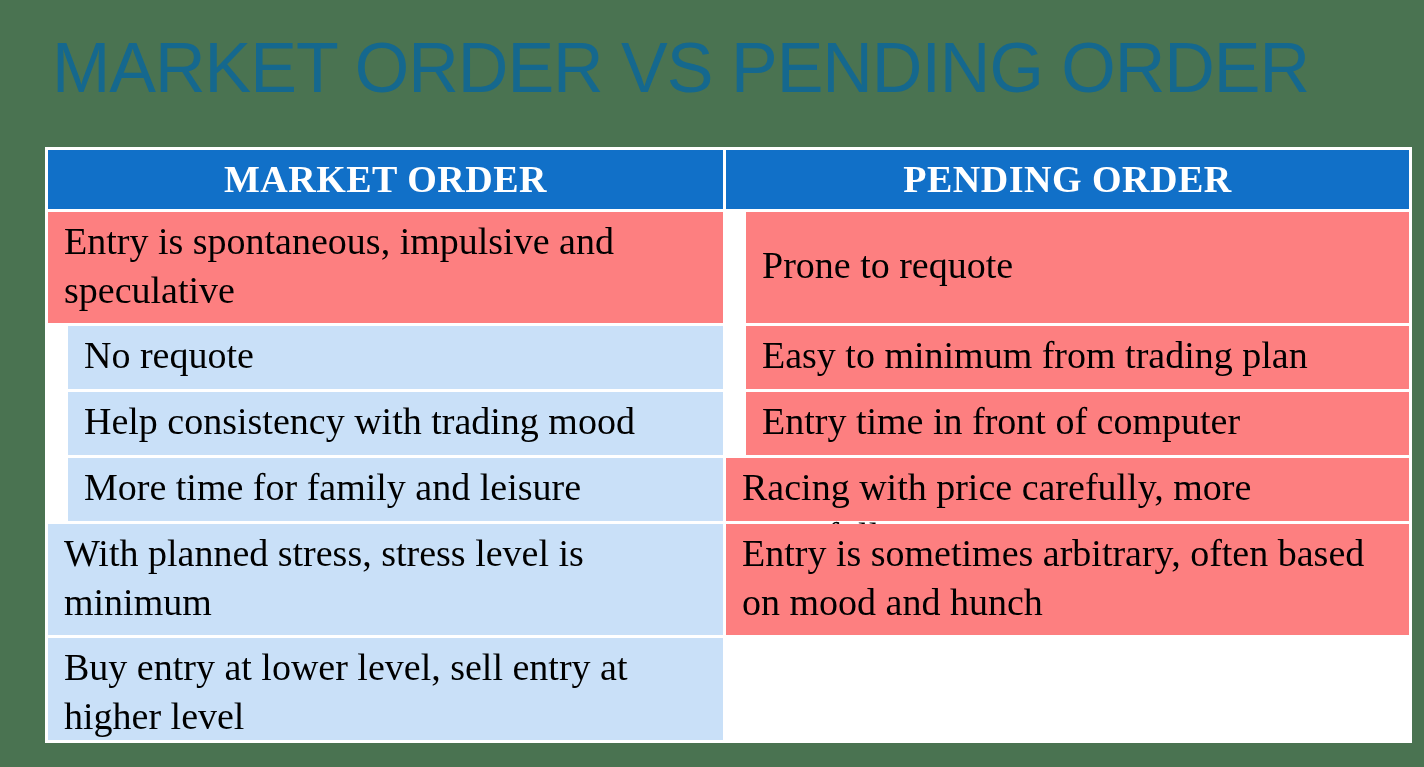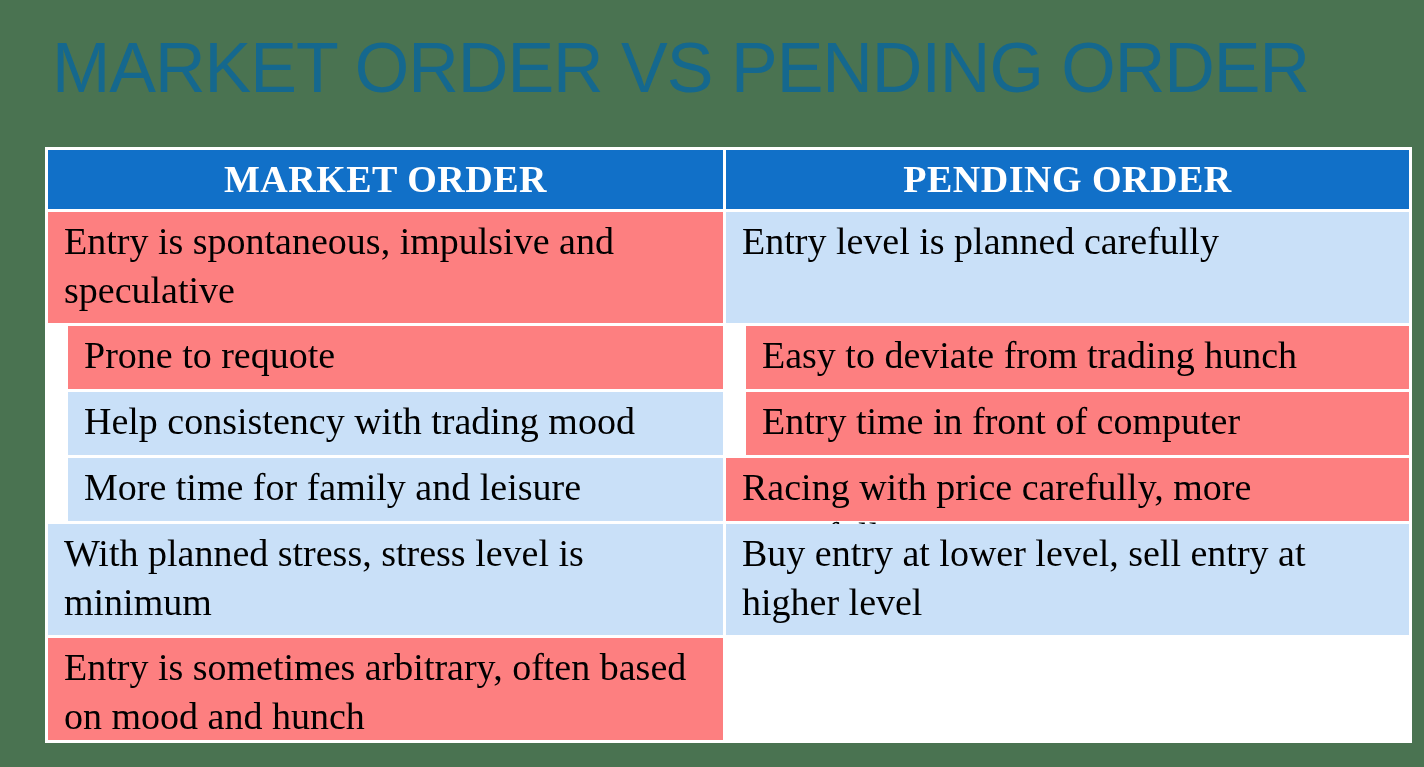--- a/index.html
+++ b/index.html
@@ -75,29 +75,29 @@
 <body>
 
 <div class="slide">
   <h1 class="title">MARKET ORDER VS PENDING ORDER</h1>
 
   <div class="table">
     <div class="cell header">MARKET ORDER</div>
     <div class="cell header">PENDING ORDER</div>
 
     <div class="cell left">Entry is spontaneous, impulsive and speculative</div>
-    <div class="cell right">Entry level is planned carefully</div>
 
     <div class="cell left single">Prone to requote</div>
+    <div class="cell right single">No requote</div>
 
-    <div class="cell left single">Easy to deviate from trading hunch</div>
+    <div class="cell left single">Easy to minimum from trading plan</div>
     <div class="cell right single">Help consistency with trading mood</div>
 
     <div class="cell left single">Entry time in front of computer</div>
     <div class="cell right single">More time for family and leisure</div>
 
     <div class="cell left">Racing with price carefully, more stressfull</div>
     <div class="cell right">With planned stress, stress level is minimum</div>
 
+    <div class="cell left">Entry is sometimes arbitrary, often based on mood and hunch</div>
     <div class="cell right">Buy entry at lower level, sell entry at higher level</div>
-    <div class="cell left">Entry is sometimes arbitrary, often based on mood and hunch</div>
   </div>
 </div>
 
 </body></html>

